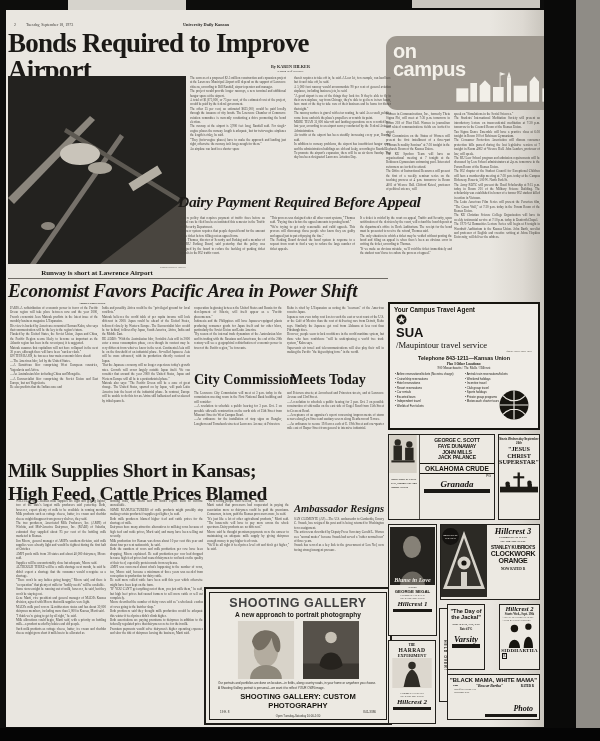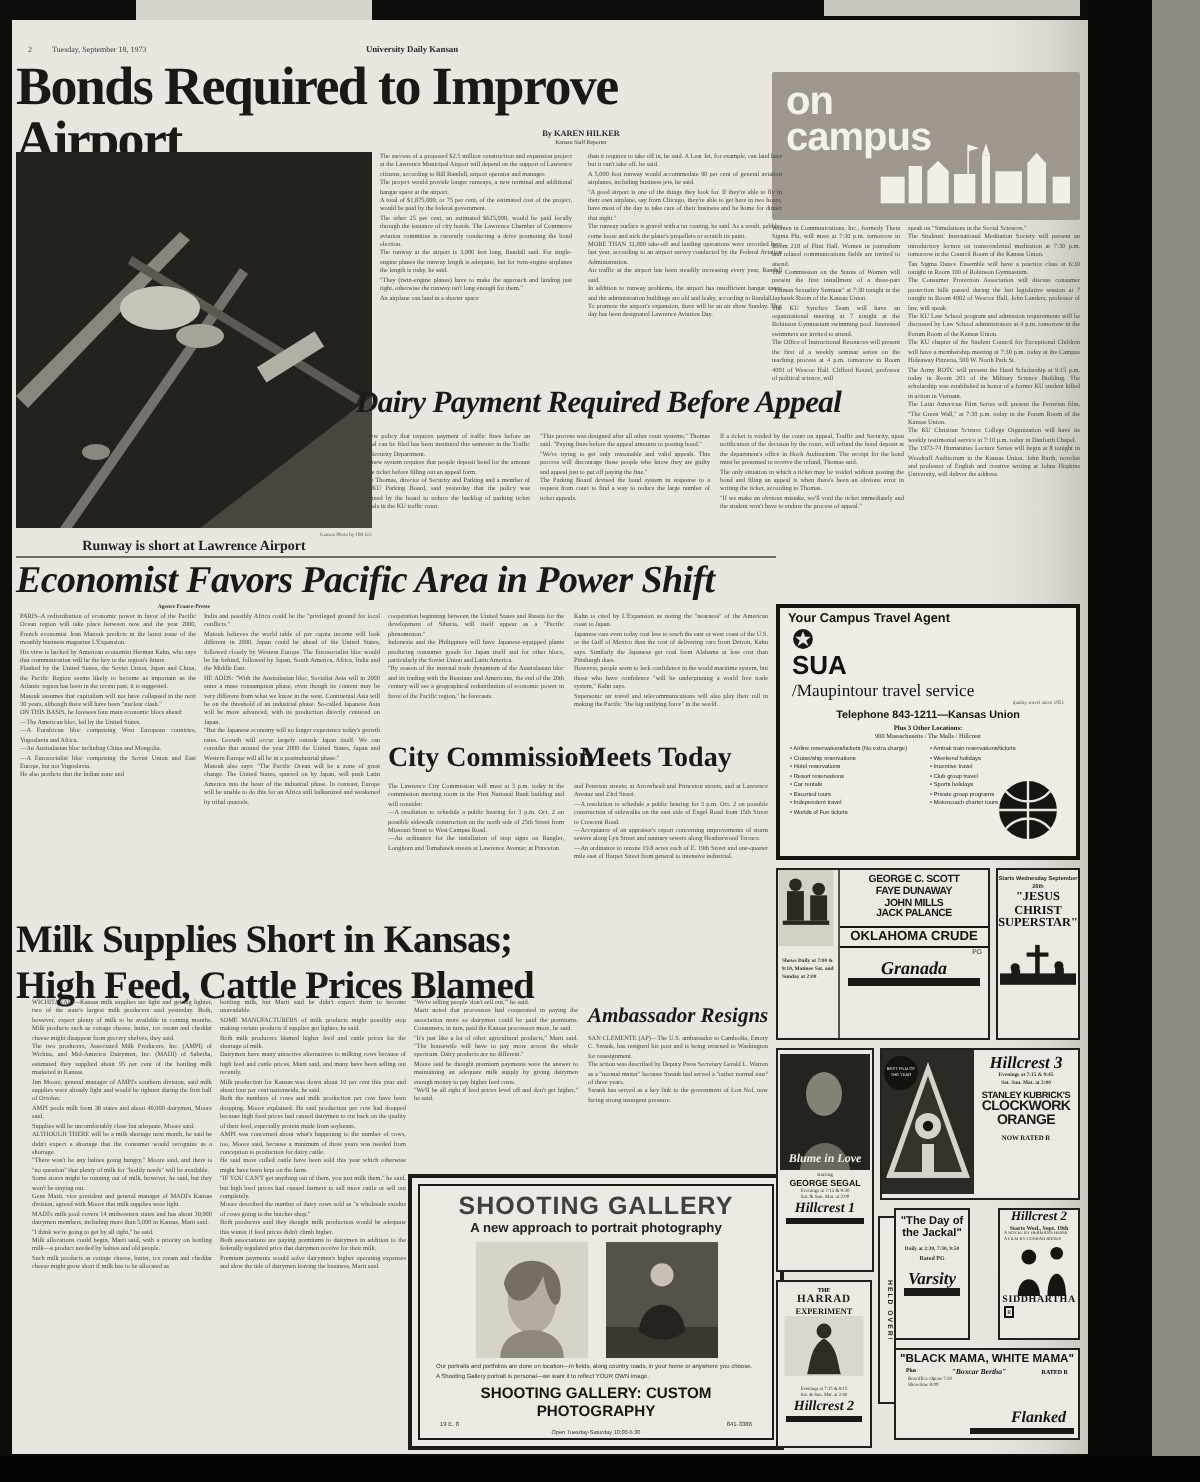--- a/index.html
+++ b/index.html
@@ -52,21 +52,21 @@
   .mil-c1{left:10px;top:489px;width:90px;height:224px;}
   .mil-c2{left:104px;top:489px;width:93px;height:224px;}
   .mil-c3{left:201px;top:489px;width:82px;height:86px;}
   .amb-bd{left:288px;top:507px;width:90px;height:74px;}
   
   .photo{left:2px;top:66px;width:178px;height:188px;background:#21201d;}
   .pcredit{left:2px;top:255.5px;width:178px;font-size:2.5px;color:#55524c;text-align:right;}
   .pcap{left:2px;top:259px;width:178px;font-size:7px;font-weight:bold;color:#22201d;text-align:center;}
   .rule1{left:2px;top:268px;width:380px;height:0.8px;background:#6f6b65;}
   
-  .oncbox{left:380px;top:26px;width:154px;height:74px;background:#9d978e;border-radius:1px;overflow:hidden;}
+  .oncbox{left:380px;top:26px;width:154px;height:74px;background:#9d978e;border-radius:11px;overflow:hidden;padding-left:16px;}
   .onct{position:absolute;left:7px;top:6px;color:#f4f1ea;font-family:"Liberation Sans",sans-serif;
         font-weight:bold;line-height:0.92;font-size:20px;letter-spacing:-0.5px;}
   .oncsky{position:absolute;right:3px;bottom:2px;width:100px;height:46px;}
   
   .travel{left:382px;top:292px;width:152px;height:128px;background:#efece6;border:2.2px solid #17150f;box-sizing:border-box;overflow:hidden;}
   .tv-head{margin:2px 4px 0;font-size:6.4px;font-weight:bold;color:#17150f;font-family:"Liberation Sans",sans-serif;}
   .tv-brandrow{display:flex;align-items:baseline;margin:1px 4px 0;flex-direction:column;}
   .tv-sua{font-size:13px;font-weight:bold;font-family:"Liberation Sans",sans-serif;color:#141210;margin-left:2px;}
   .tv-rest{font-size:8.6px;font-family:"Liberation Serif",serif;color:#141210;}
   .tv-tag{font-size:2.6px;color:#4a473f;text-align:right;margin:0 6px;}
@@ -503,21 +503,21 @@
 
     <div class="adbox sunset">
       <div class="su-t1">"BLACK MAMA, WHITE MAMA"</div>
       <div class="su-row">
         <span class="su-plus">Plus</span>
         <span class="su-t2 ser">"Boxcar Bertha"</span>
         <span class="su-rated">RATED R</span>
       </div>
       <div class="su-info">Boxoffice Opens 7:30</div>
       <div class="su-info">Showtime 8:00</div>
-      <div class="theater su-th">Flanked</div>
+      <div class="theater su-th">Photo</div>
       <div class="su-bar"></div>
     </div>
 
     <div class="adbox harrad">
       <div class="hr-t1 ser">THE</div>
       <div class="hr-t2 ser">HARRAD</div>
       <div class="hr-t3 ser">EXPERIMENT</div>
       <svg width="40" height="30" viewBox="0 0 42 32">
         <rect width="42" height="32" fill="#dcd7ce"></rect>
         <circle cx="21" cy="8" r="4" fill="#2f2c26"></circle>

